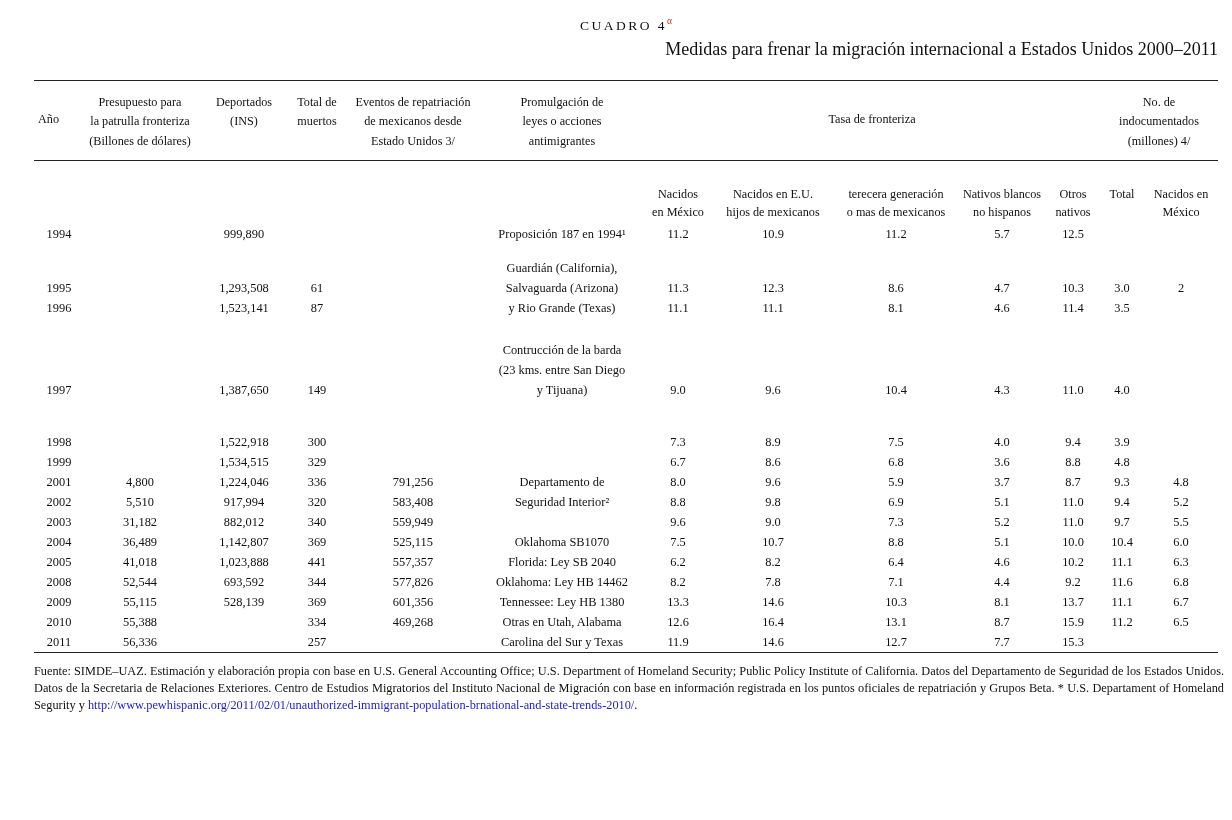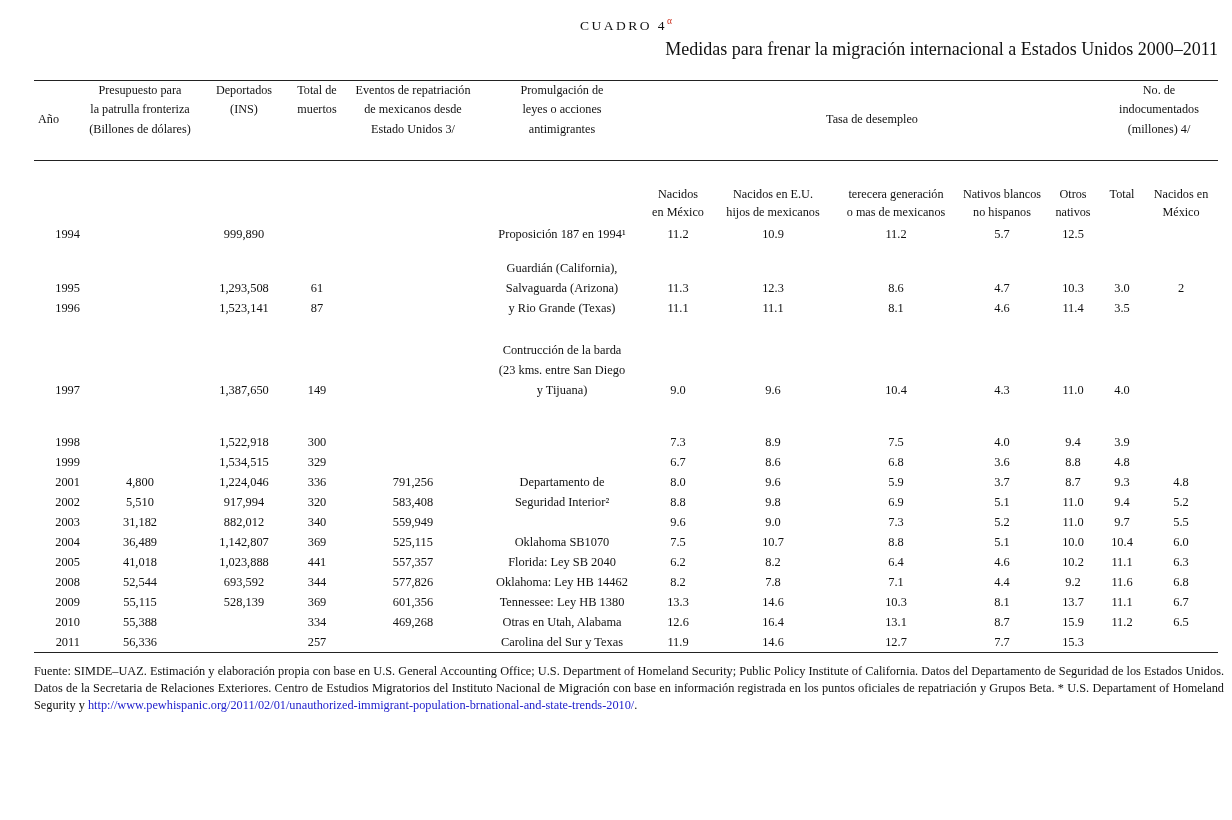--- a/index.html
+++ b/index.html
@@ -35,21 +35,21 @@
     margin-top: 20px;
     border-top: 1px solid #222;
     border-bottom: 1px solid #222;
   }
   thead th {
     font-weight: normal;
     font-size: 12.2px;
     white-space: pre-line;
     text-align: center;
     vertical-align: top;
-    padding-top: 0;
+    padding-top: 12px;
     line-height: 1.62;
     height: 80px;
     border-bottom: 1px solid #222;
   }
   thead th.th-left { text-align: left; padding-left: 4px; }
   thead th.th-mid  { vertical-align: middle; padding-top: 0; }
 
   tbody td {
     font-size: 12.4px;
     text-align: center;
@@ -61,21 +61,21 @@
   }
   tbody tr.subheader-row td {
     white-space: pre-line;
     line-height: 1.55;
     vertical-align: top;
     padding-top: 24px;
     height: 64px;
     font-size: 12.2px;
     font-family: Liberation Serif, serif;
   }
-  tbody td.col-ano { text-align: right; padding-left: 4px; }
+  tbody td.col-ano { text-align: center; padding-left: 4px; }
   tbody tr.spacer-row td { line-height: 0; font-size: 0; }
 
   .source-note {
     width: 1190px;
     margin-top: 10px;
     font-size: 12.3px;
     line-height: 1.38;
     text-align: justify;
   }
   .source-link {
@@ -118,21 +118,21 @@
         <th>Deportados
 (INS)</th>
         <th>Total de
 muertos</th>
         <th>Eventos de repatriación
 de mexicanos desde
 Estado Unidos 3/</th>
         <th>Promulgación de
 leyes o acciones
 antimigrantes</th>
-        <th colspan="5" class="th-mid">Tasa de desempleo</th>
+        <th colspan="5" class="th-mid">Tasa de fronteriza</th>
         <th colspan="2">No. de
 indocumentados
 (millones) 4/</th>
       </tr>
     </thead>
     <tbody>
         <tr class="subheader-row">
           <td colspan="6"></td>
           <td>Nacidos
 en México</td>

